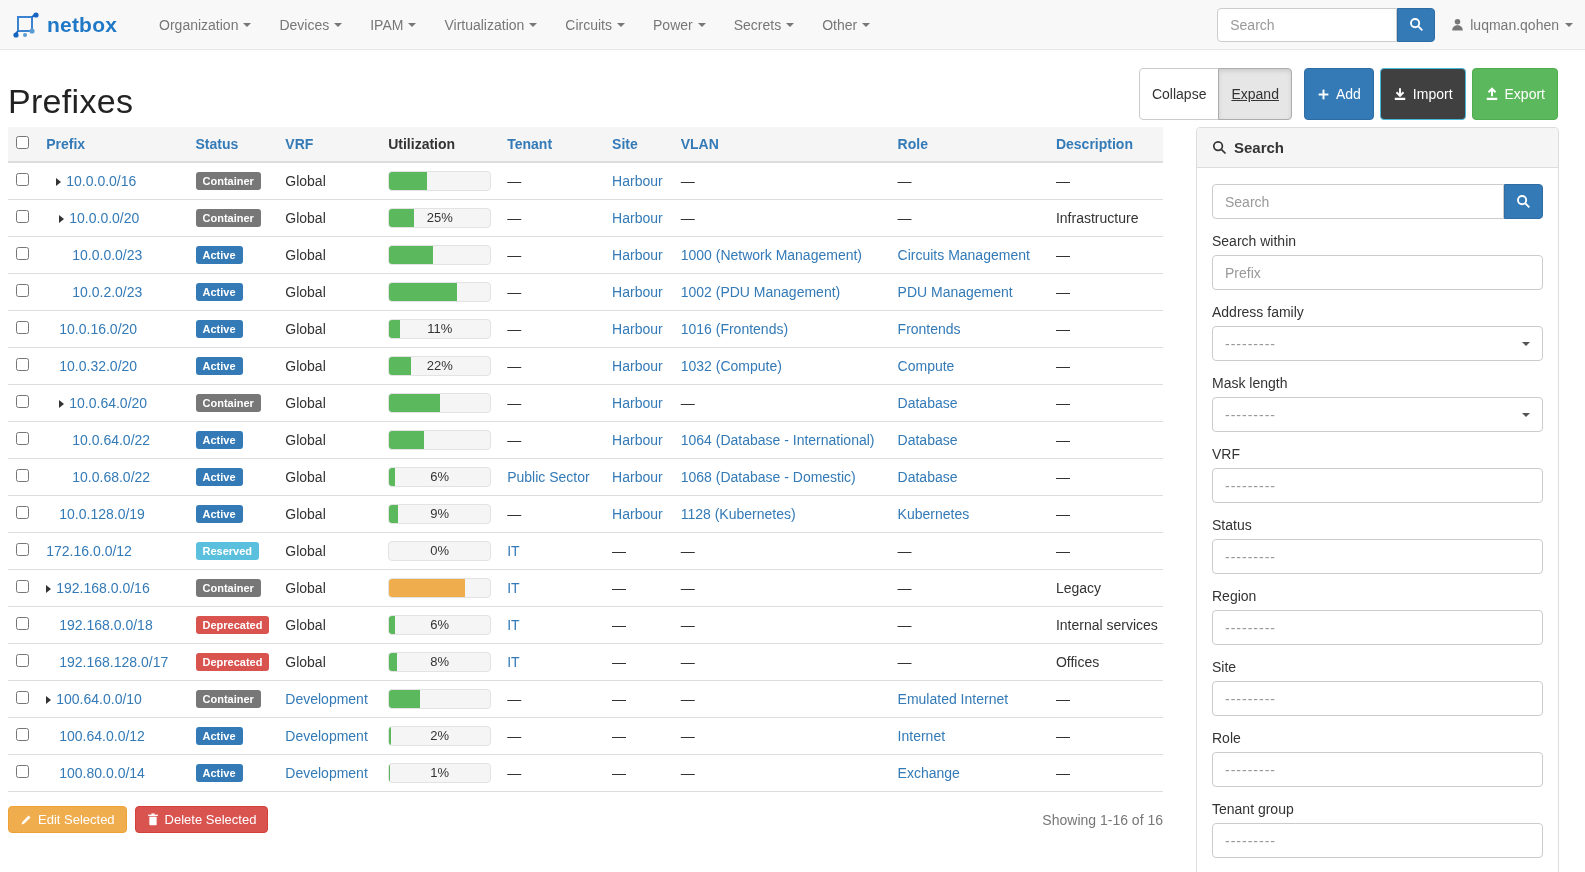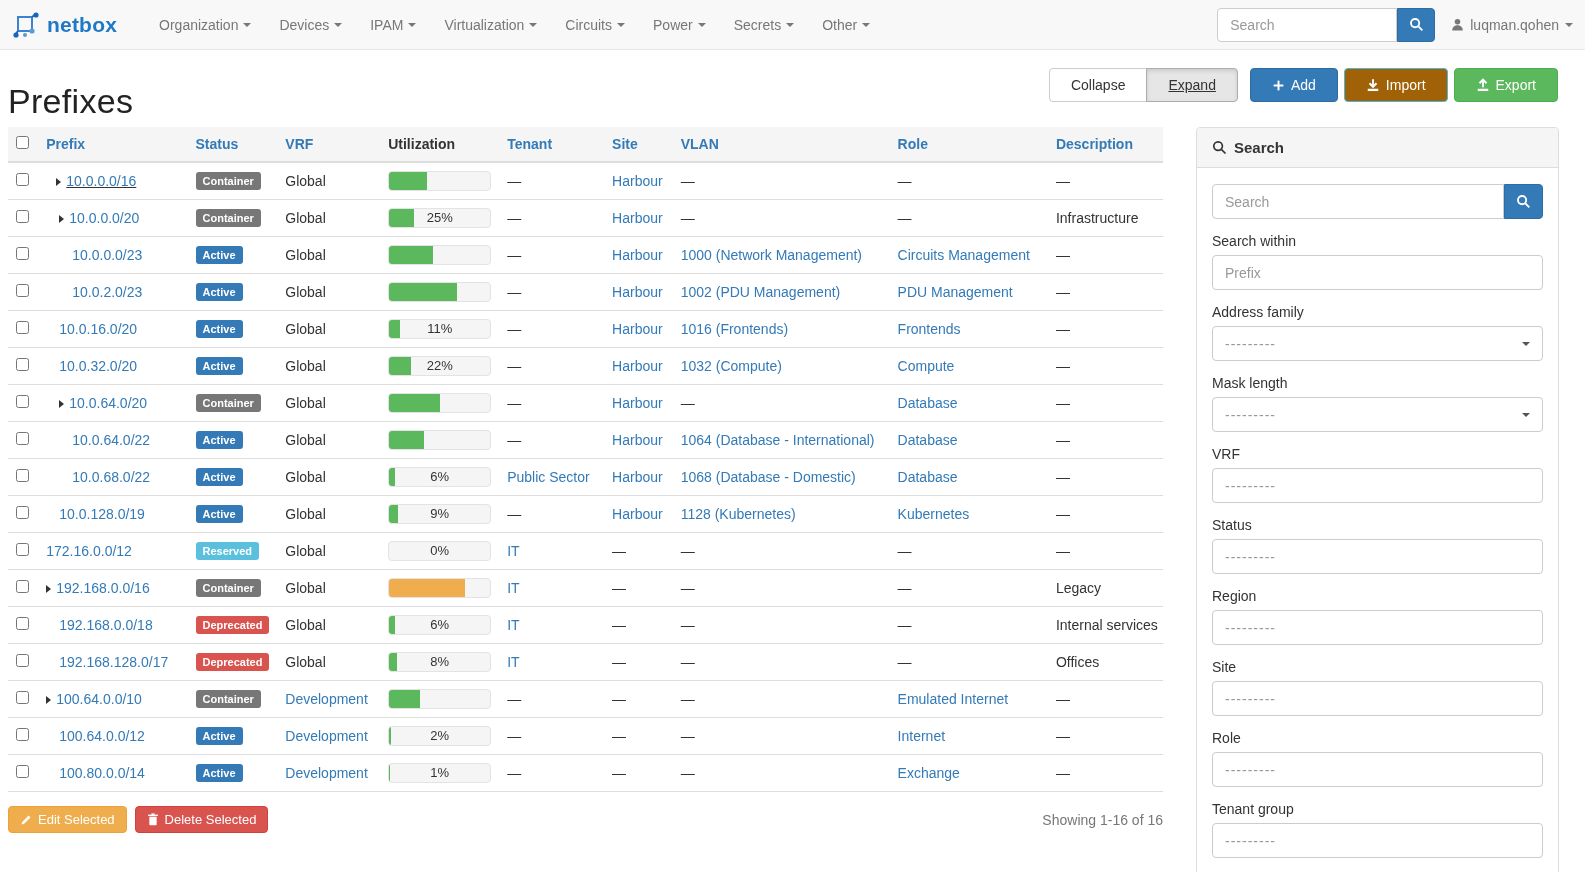--- a/index.html
+++ b/index.html
@@ -21,26 +21,26 @@
     padding:6px 12px; font-size:14px; outline:none; color:#555; }
   .nav-search input::placeholder { color:#999; }
   .nav-search button { width:38px; height:34px; background:#337ab7; border:1px solid #2e6da4;
     border-radius:0 4px 4px 0; cursor:pointer; display:flex; align-items:center; justify-content:center; }
   .user-menu { display:flex; align-items:center; gap:6px; color:#777; cursor:pointer; font-size:14px; }
 
   
   .header-row { display:flex; justify-content:space-between; align-items:flex-start; padding:0 27px 0 8px; }
   h1.page-title { font-size:34px; font-weight:500; color:#222; margin-top:32px; letter-spacing:.3px; }
   .toolbar { display:flex; gap:6px; margin-top:18px; }
-  .btn { height:34px; padding:6px 21px; font-size:14px; border-radius:4px; cursor:pointer;
+  .btn { height:52px; padding:6px 12px; font-size:14px; border-radius:4px; cursor:pointer;
     display:inline-flex; align-items:center; gap:6px; border:1px solid transparent; line-height:20px; }
   .btn-default { background:#fff; border-color:#ccc; color:#333; }
   .btn-default.active { background:#e6e6e6; border-color:#adadad; box-shadow:inset 0 2px 4px rgba(0,0,0,.12);text-decoration:underline; }
   .btn-primary { background:#337ab7; border-color:#2e6da4; color:#fff; }
-  .btn-info { background:#a16207; border-color:#46b8da; color:#fff; }
+  .btn-info { background:#404040; border-color:#46b8da; color:#fff; }
   .btn-success { background:#5cb85c; border-color:#4cae4c; color:#fff; }
   .btn-warning { background:#f0ad4e; border-color:#eea236; color:#fff; }
   .btn-danger { background:#d9534f; border-color:#d43f3a; color:#fff; }
   .btn-group { display:inline-flex; margin-right:6px; }
   .btn-group .btn { border-radius:0; margin-left:-1px; }
   .btn-group .btn:first-child { border-radius:4px 0 0 4px; margin-left:0; }
   .btn-group .btn:last-child { border-radius:0 4px 4px 0; }
 
   
   .main { display:flex; align-items:flex-start; padding:6px 8px 0 8px; }
@@ -232,21 +232,21 @@
             <th class="col-site sortable">Site</th>
             <th class="col-vlan sortable">VLAN</th>
             <th class="col-role sortable">Role</th>
             <th class="col-desc sortable">Description</th>
           </tr>
       </thead>
       <tbody id="prefix-tbody">
           <tr>
             <td class="col-check"><input type="checkbox" style=""></td>
             <td class="col-prefix">
-              <div style="padding-left: 10px; text-decoration: underline;"><span class="tree-caret"></span><a href="#" class="lnk">10.0.0.0/16</a></div>
+              <div style="padding-left: 10px;"><span class="tree-caret"></span><a href="#" class="lnk">10.0.0.0/16</a></div>
             </td>
             <td class="col-status"><span class="badge badge-default">Container</span></td>
             <td class="col-vrf">Global</td>
             <td class="col-util">
               <div class="ubar">
                 <div class="ufill ok" style="width: 37%;">
                   <span class="ulabel-in">37%</span>
                 </div>
               </div>
             </td>

